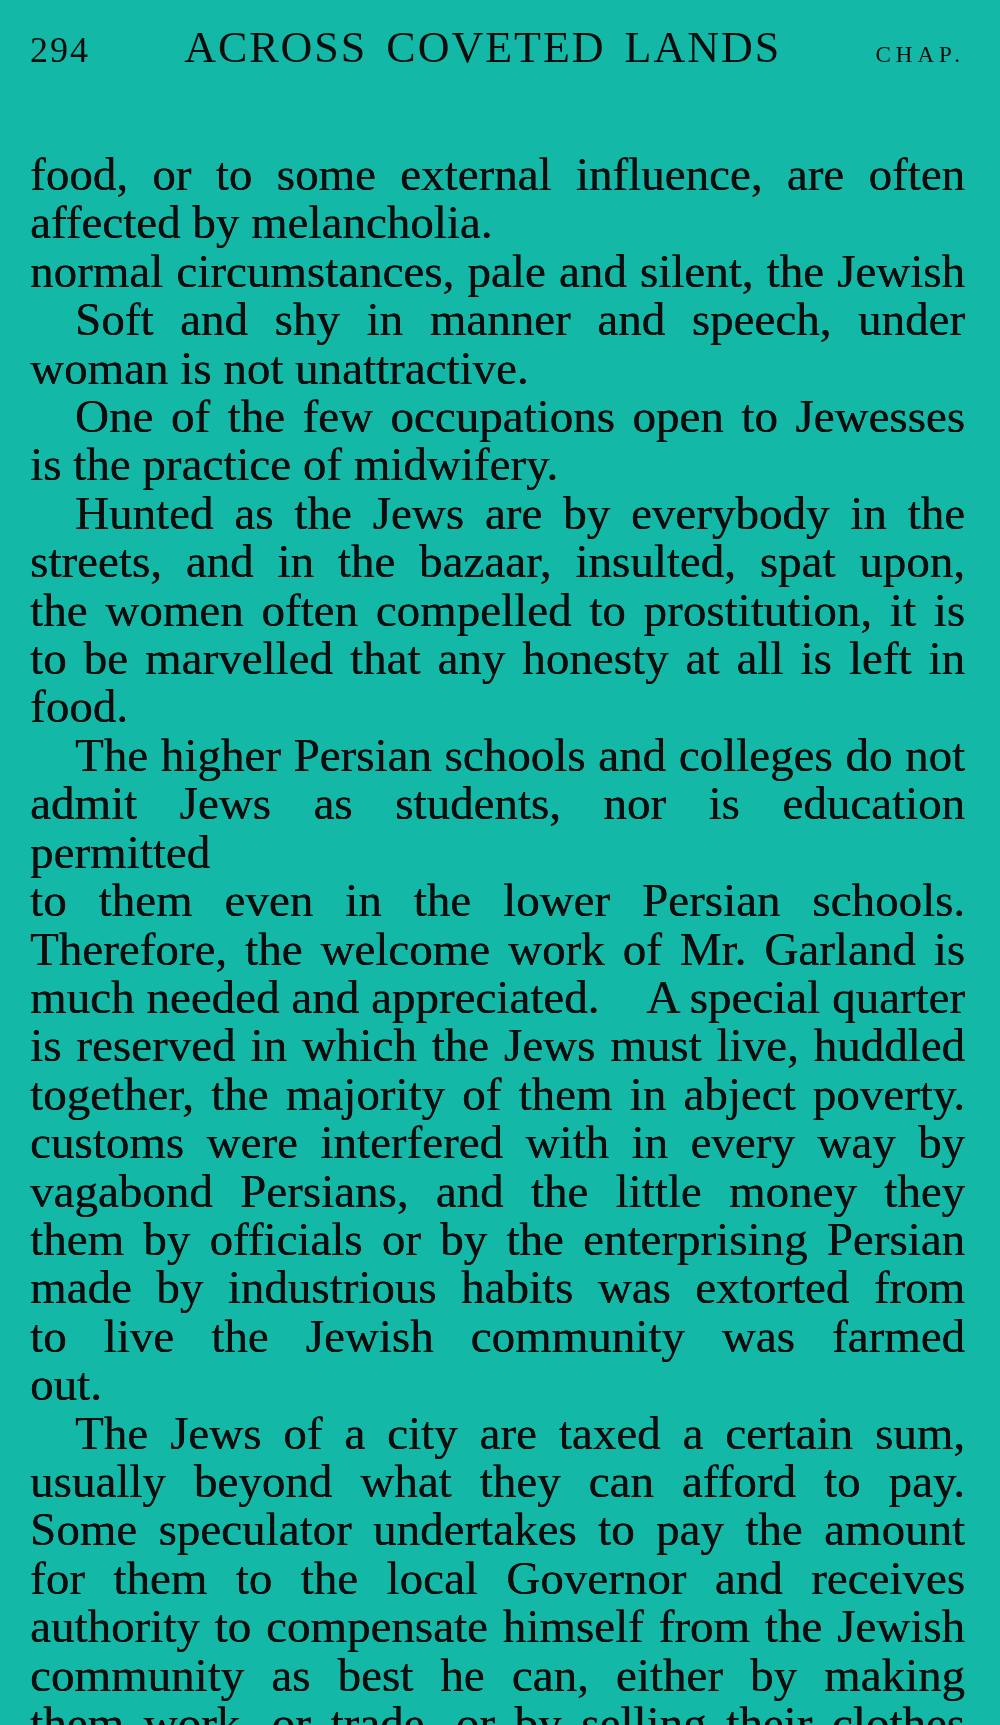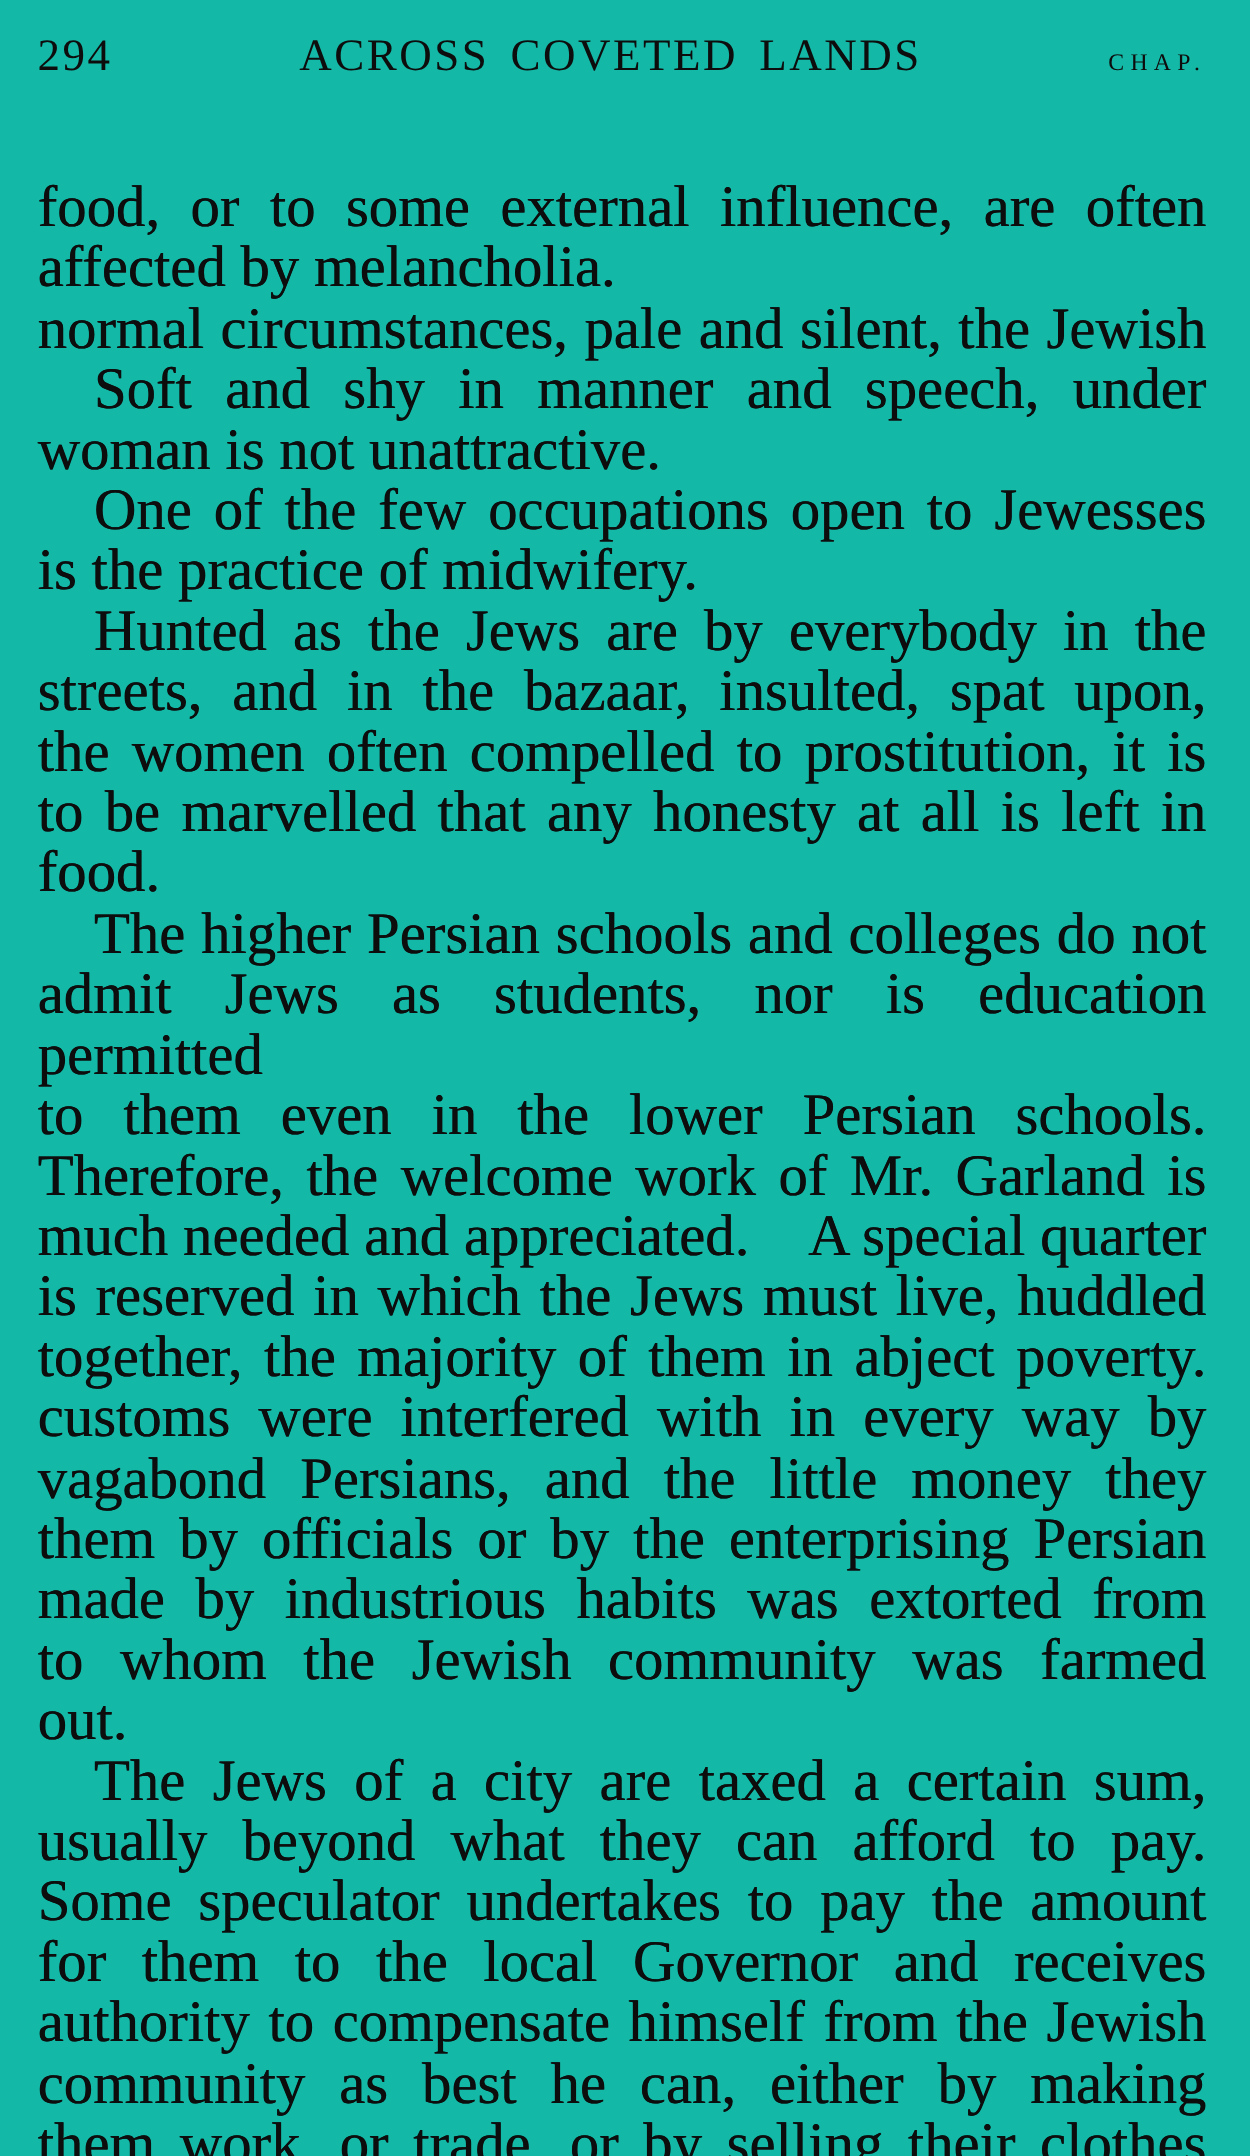--- a/index.html
+++ b/index.html
@@ -21,29 +21,29 @@
   }
   .page-number {
     font-size: 36px;
     line-height: 1;
     letter-spacing: 2px;
     flex: none;
   }
   .running-title {
     flex: 1;
     text-align: center;
-    font-size: 36px;
+    font-size: 44px;
     line-height: 1;
     letter-spacing: 2px;
     word-spacing: 6px;
     white-space: nowrap;
   }
   .chap-label {
     flex: none;
-    font-size: 19px;
+    font-size: 23px;
     line-height: 1;
     letter-spacing: 5px;
   }
   .page-body {
     margin-top: 80px;
     font-size: 47px;
     line-height: 48.4px;
     text-shadow: 0.35px 0 0 currentColor; 
   }
   .line {
@@ -84,21 +84,21 @@
       <div class="line just">admit Jews as students, nor is education permitted</div>
       <div class="line just">to them even in the lower Persian schools.</div>
       <div class="line just">Therefore, the welcome work of Mr. Garland is</div>
       <div class="line just">much needed and appreciated. A special quarter</div>
       <div class="line just">is reserved in which the Jews must live, huddled</div>
       <div class="line just">together, the majority of them in abject poverty.</div>
       <div class="line just">customs were interfered with in every way by</div>
       <div class="line just">vagabond Persians, and the little money they</div>
       <div class="line just">them by officials or by the enterprising Persian</div>
       <div class="line just">made by industrious habits was extorted from</div>
-      <div class="line just">to whom the Jewish community was farmed</div>
+      <div class="line just">to live the Jewish community was farmed</div>
       <div class="line">out.</div>
       <div class="line indent just">The Jews of a city are taxed a certain sum,</div>
       <div class="line just">usually beyond what they can afford to pay.</div>
       <div class="line just">Some speculator undertakes to pay the amount</div>
       <div class="line just">for them to the local Governor and receives</div>
       <div class="line just">authority to compensate himself from the Jewish</div>
       <div class="line just">community as best he can, either by making</div>
       <div class="line just">them work, or trade, or by selling their clothes</div>
     </div>
 </div>

